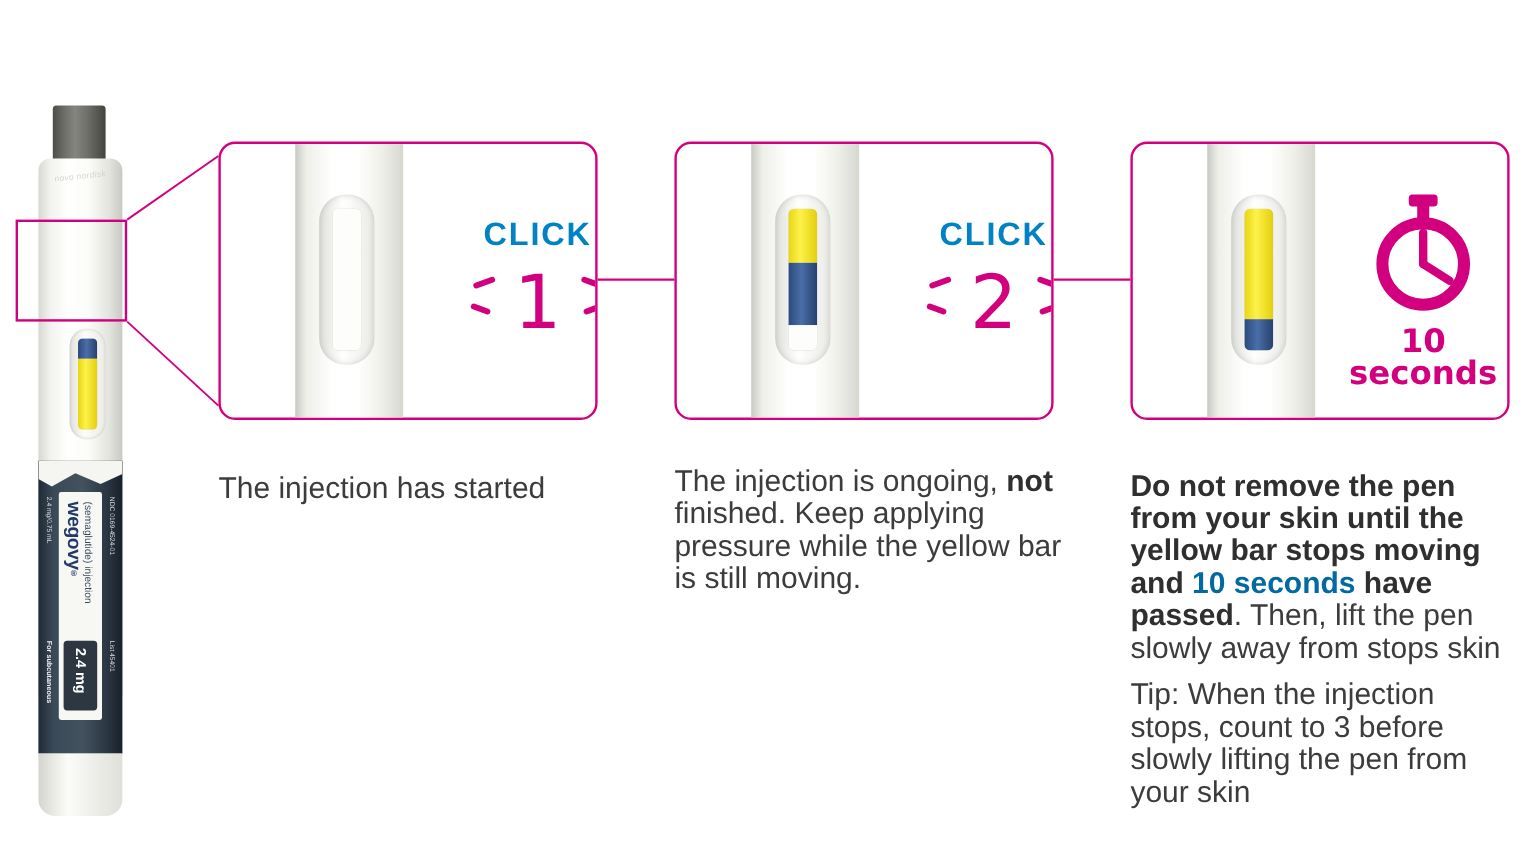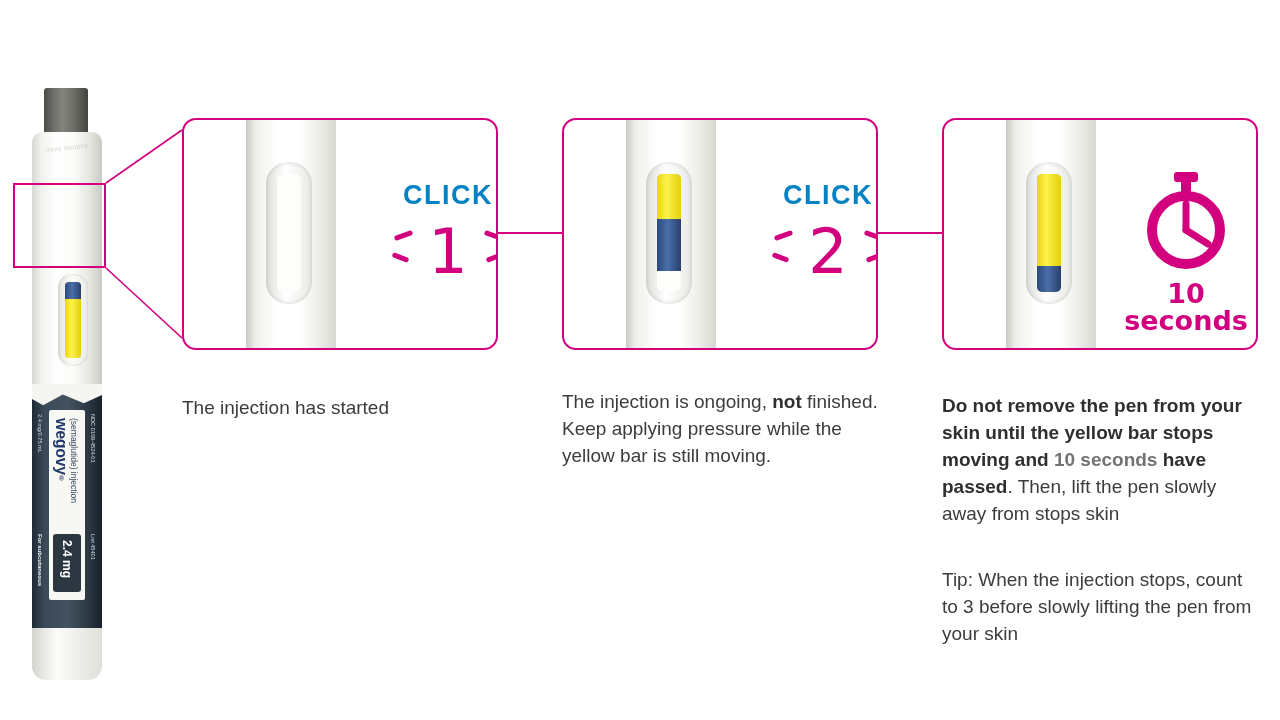--- a/index.html
+++ b/index.html
@@ -127,38 +127,38 @@
   .click-num-row {
     position: relative; margin-top: 10px; height: 72px;
   }
   .click-num {
     font-size: 62px; font-weight: 500; color: #d2007e; line-height: 66px;
     font-family: "DejaVu Sans", sans-serif;
   }
   .spark { position: absolute; background: #d2007e; height: 5px; border-radius: 3px; }
 
   
-  .watch-group { position: absolute; left: 176px; top: 50px; width: 132px; text-align: center; }
+  .watch-group { position: absolute; left: 176px; top: 40px; width: 132px; text-align: center; }
   .watch-label {
     margin-top: 4px; color: #d2007e; font-weight: bold;
     font-size: 27px; line-height: 27px;
     font-family: "DejaVu Sans", sans-serif;
   }
 
   
   .caption {
-    position: absolute; color: #3c3c3c; font-size: 19px; line-height: 27px;
+    position: absolute; color: #3c3c3c; font-size: 25px; line-height: 27px;
     font-family: "Liberation Sans", sans-serif;
   }
   #caption-1 { left: 182px; top: 394px; width: 330px; }
   #caption-2 { left: 562px; top: 388px; width: 326px; }
   #caption-3 { left: 942px; top: 392px; width: 320px; }
   #caption-3-tip { left: 942px; top: 566px; width: 320px; }
   .b { font-weight: bold; color: #2f2f2f; }
-  .pink { color: #737373; font-weight: bold; }
+  .pink { color: #0369a1; font-weight: bold; }
 </style>
 </head>
 <body>
 
 <div id="stage">
 
   <div id="pen">
     <div class="pen-cap"></div>
     <div class="pen-body"></div>
     <div class="pen-logo">novo nordisk</div>

